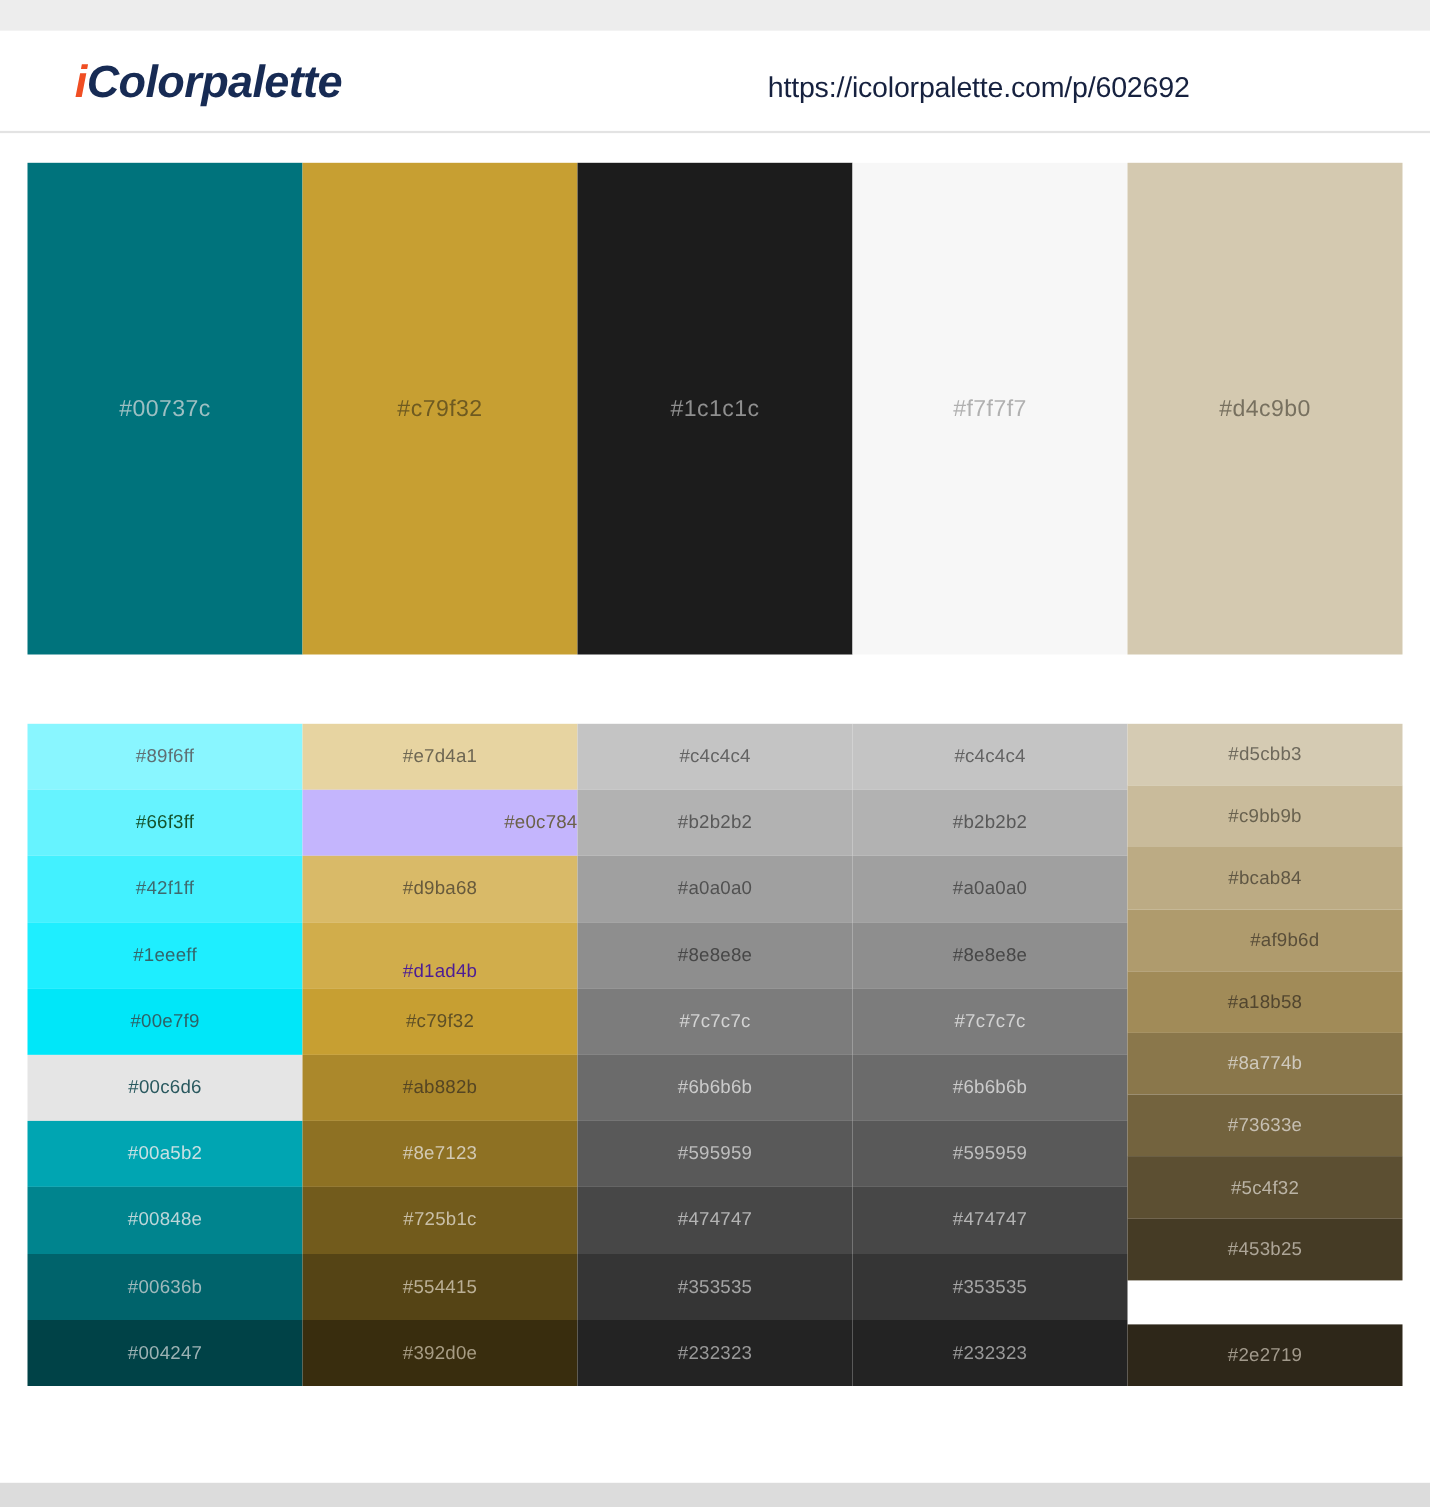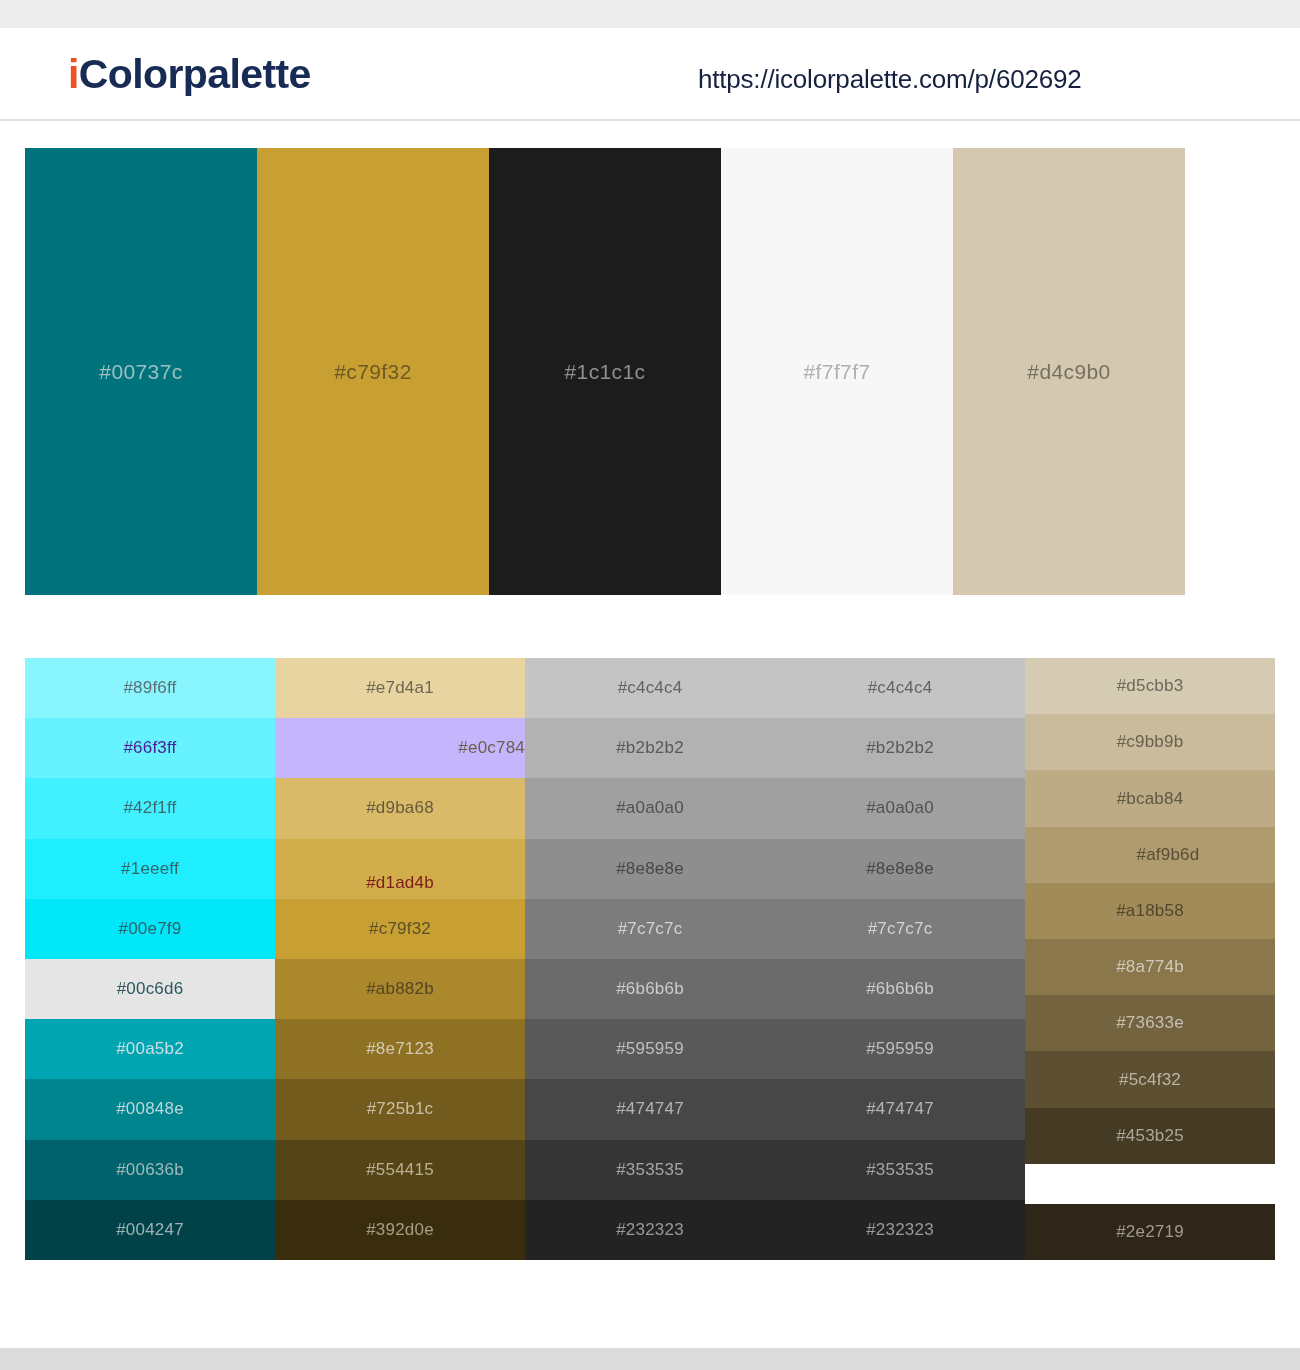--- a/index.html
+++ b/index.html
@@ -42,20 +42,21 @@
 
   .logo {
     position: absolute;
     left: 68px;
     top: 26px;
     font-size: 41px;
     font-weight: bold;
     letter-spacing: -0.6px;
     white-space: nowrap;
     line-height: 1;
+    font-style: italic;
   }
   .logo .logo-i { color: #f04e23; }
   .logo .logo-rest { color: #172b54; }
 
   .url {
     position: absolute;
     left: 698px;
     top: 36px;
     font-size: 26px;
     color: #16213f;
@@ -66,21 +67,21 @@
   
   .palette {
     position: absolute;
     left: 25px;
     top: 148px;
     width: 1250px;
     height: 447px;
     display: flex;
   }
   .palette-swatch {
-    width: 232px;
+    width: 250px;
     height: 447px;
     display: flex;
     align-items: center;
     justify-content: center;
   }
   .palette-label {
     font-size: 21px;
     letter-spacing: 0.4px;
     white-space: nowrap;
   }
@@ -151,21 +152,21 @@
         <span class="palette-label" style="color: rgb(119, 112, 95);">#d4c9b0</span>
       </div>
     </div>
 
   <div class="shades">
       <div class="shade-col">
         <div class="shade-cell" style="background: rgb(137, 246, 255);">
           <span class="shade-label" style="color: rgb(95, 111, 115);">#89f6ff</span>
         </div>
         <div class="shade-cell" style="background: rgb(102, 243, 255);">
-          <span class="shade-label" style="color: #4c1d95;">#66f3ff</span>
+          <span class="shade-label" style="color: #14532d;">#66f3ff</span>
         </div>
         <div class="shade-cell" style="background: rgb(66, 241, 255);">
           <span class="shade-label" style="color: rgb(62, 106, 111);">#42f1ff</span>
         </div>
         <div class="shade-cell" style="background: rgb(30, 238, 255);">
           <span class="shade-label" style="color: rgb(51, 102, 107);">#1eeeff</span>
         </div>
         <div class="shade-cell" style="background: rgb(0, 231, 249);">
           <span class="shade-label" style="color: rgb(44, 98, 103);">#00e7f9</span>
         </div>
@@ -189,21 +190,21 @@
         <div class="shade-cell" style="background: rgb(231, 212, 161);">
           <span class="shade-label" style="color: rgb(110, 103, 83);">#e7d4a1</span>
         </div>
         <div class="shade-cell" style="background: #c4b5fd; justify-content: flex-end;">
           <span class="shade-label" style="color: rgb(107, 97, 73);">#e0c784</span>
         </div>
         <div class="shade-cell" style="background: rgb(217, 186, 104);">
           <span class="shade-label" style="color: rgb(103, 90, 60);">#d9ba68</span>
         </div>
         <div class="shade-cell" style="background: rgb(209, 173, 75);">
-          <span class="shade-label" style="color: #7f1d1d; margin-top: 28px;">#d1ad4b</span>
+          <span class="shade-label" style="color: #4c1d95; margin-top: 28px;">#d1ad4b</span>
         </div>
         <div class="shade-cell" style="background: rgb(199, 159, 50);">
           <span class="shade-label" style="color: rgb(94, 79, 38);">#c79f32</span>
         </div>
         <div class="shade-cell" style="background: rgb(171, 136, 43);">
           <span class="shade-label" style="color: rgb(85, 69, 35);">#ab882b</span>
         </div>
         <div class="shade-cell" style="background: rgb(142, 113, 35);">
           <span class="shade-label" style="color: rgb(210, 201, 180);">#8e7123</span>
         </div>

